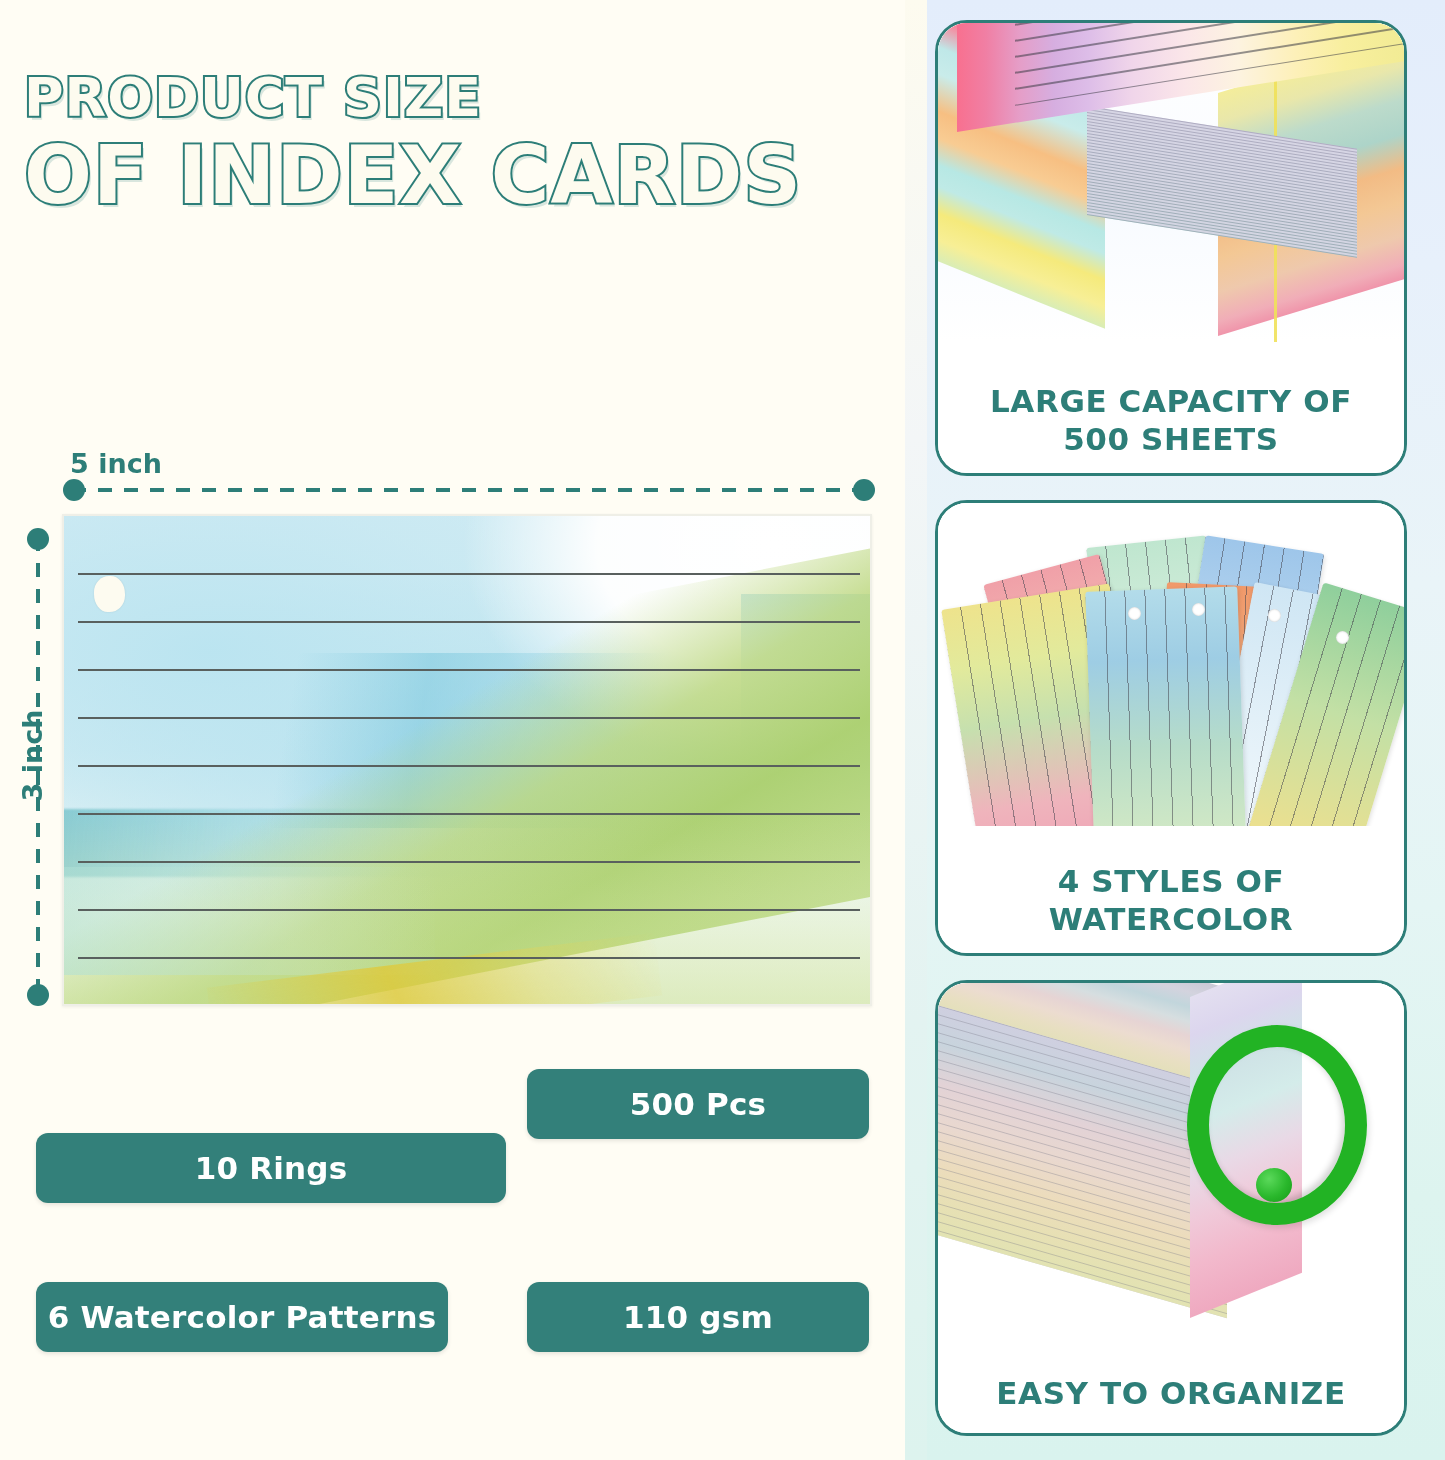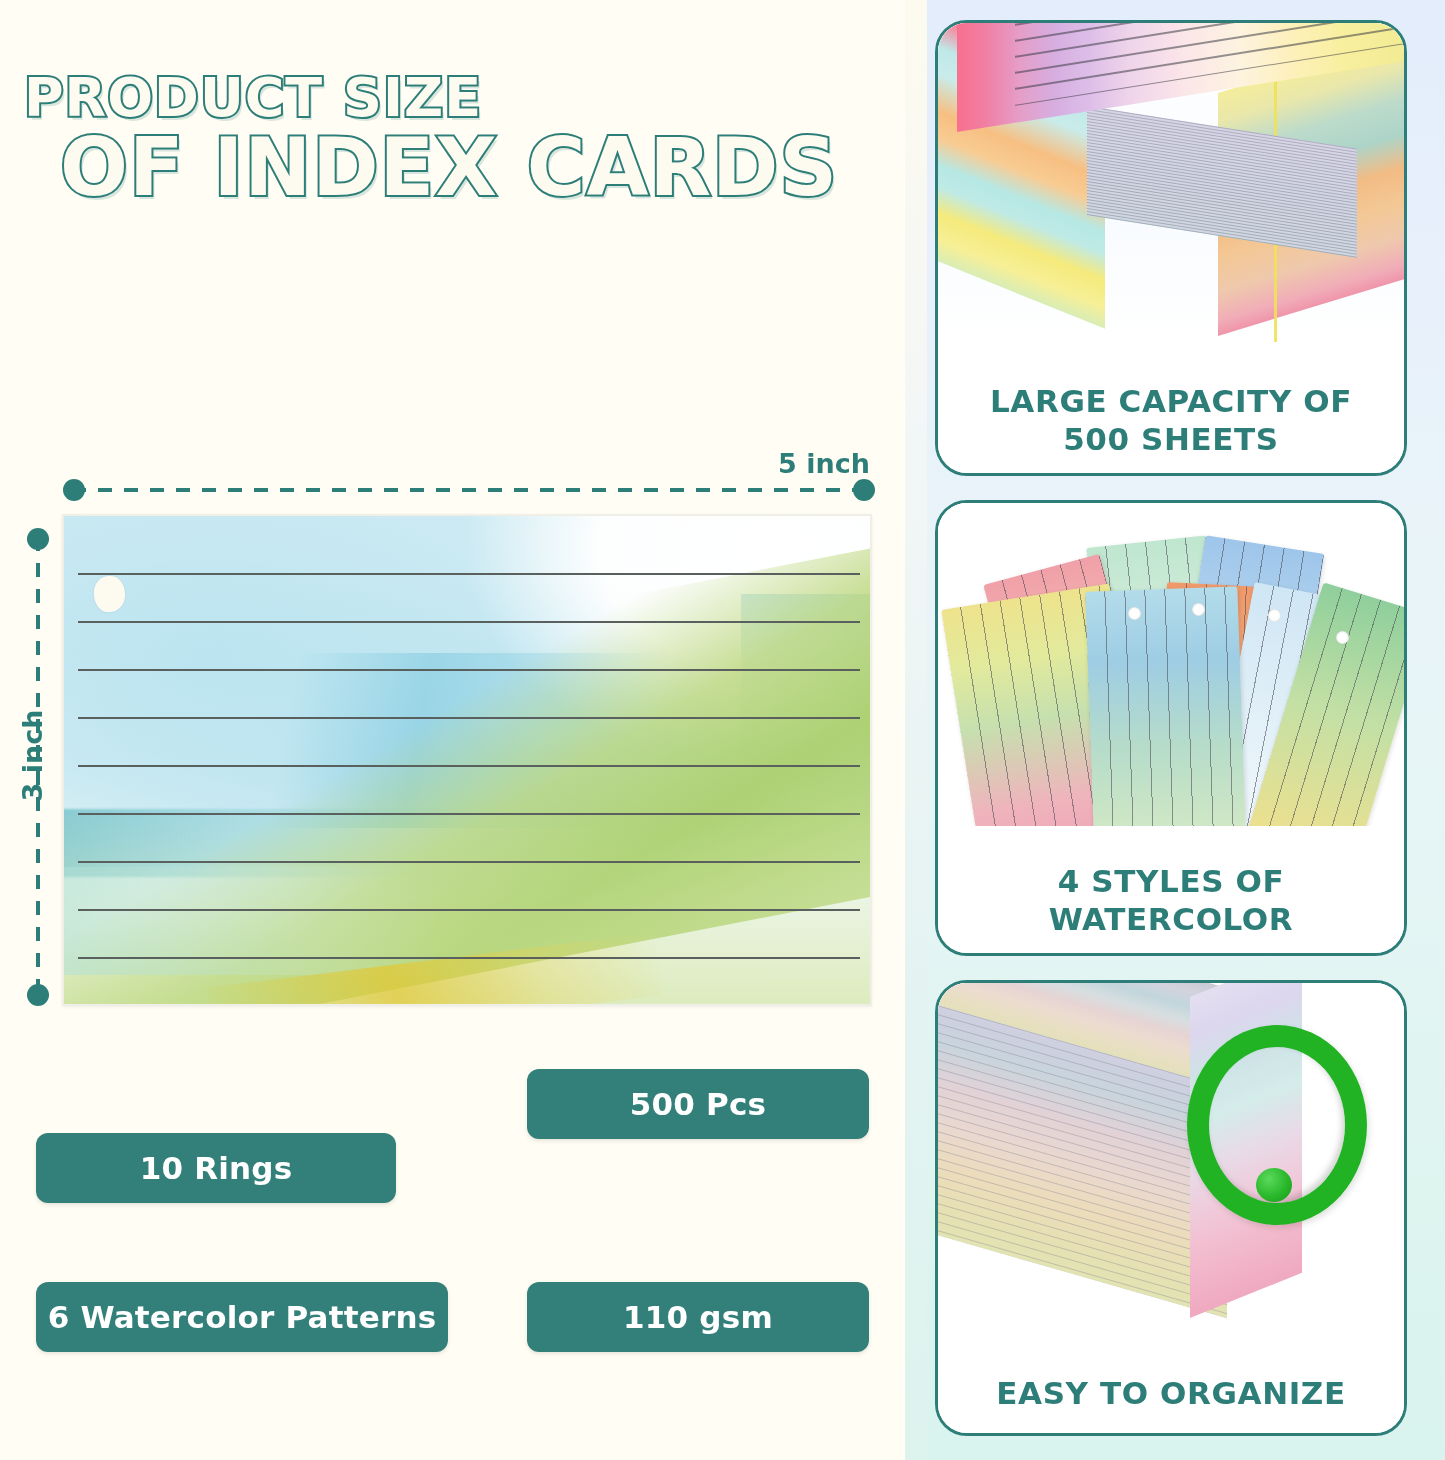--- a/index.html
+++ b/index.html
@@ -41,29 +41,29 @@
     font-size: 54px;
     line-height: 0.98;
     letter-spacing: 1px;
     color: #fdfbef;
     -webkit-text-stroke: 4px #2d7e78;
     paint-order: stroke fill;
     text-transform: uppercase;
     white-space: nowrap;
     text-shadow: 3px 4px 0 rgba(45,126,120,0.18);
   }
-  .title-line.second { font-size: 80px; margin-top: 4px; text-align: center; }
+  .title-line.second { font-size: 80px; margin-top: 12px; }
 
   
   #dim-top-label {
     position: absolute;
     left: 70px;
     top: 448px;
     width: 800px;
-    text-align: right;
+    text-align: left;
     font-family: "DejaVu Sans", sans-serif;
     font-weight: 700;
     font-size: 27px;
     color: #2d7e78;
   }
   #dim-top-line {
     position: absolute;
     left: 72px;
     top: 488px;
     width: 794px;
@@ -199,21 +199,21 @@
     display: flex;
     align-items: center;
     justify-content: center;
     color: #ffffff;
     font-family: "DejaVu Sans", sans-serif;
     font-weight: 700;
     font-size: 31px;
     letter-spacing: 0.2px;
     box-shadow: 0 2px 4px rgba(0,0,0,0.10);
   }
-  #badge-0 { left: 36px;  top: 1133px; width: 360px; height: 70px; }
+  #badge-0 { left: 36px;  top: 1133px; width: 470px; height: 70px; }
   #badge-1 { left: 527px; top: 1069px; width: 342px; height: 70px; }
   #badge-2 { left: 36px;  top: 1282px; width: 412px; height: 70px; }
   #badge-3 { left: 527px; top: 1282px; width: 342px; height: 70px; }
 
   
   #right-panel {
     position: relative;
     width: 540px;
     height: 1460px;
     flex: 0 0 540px;

